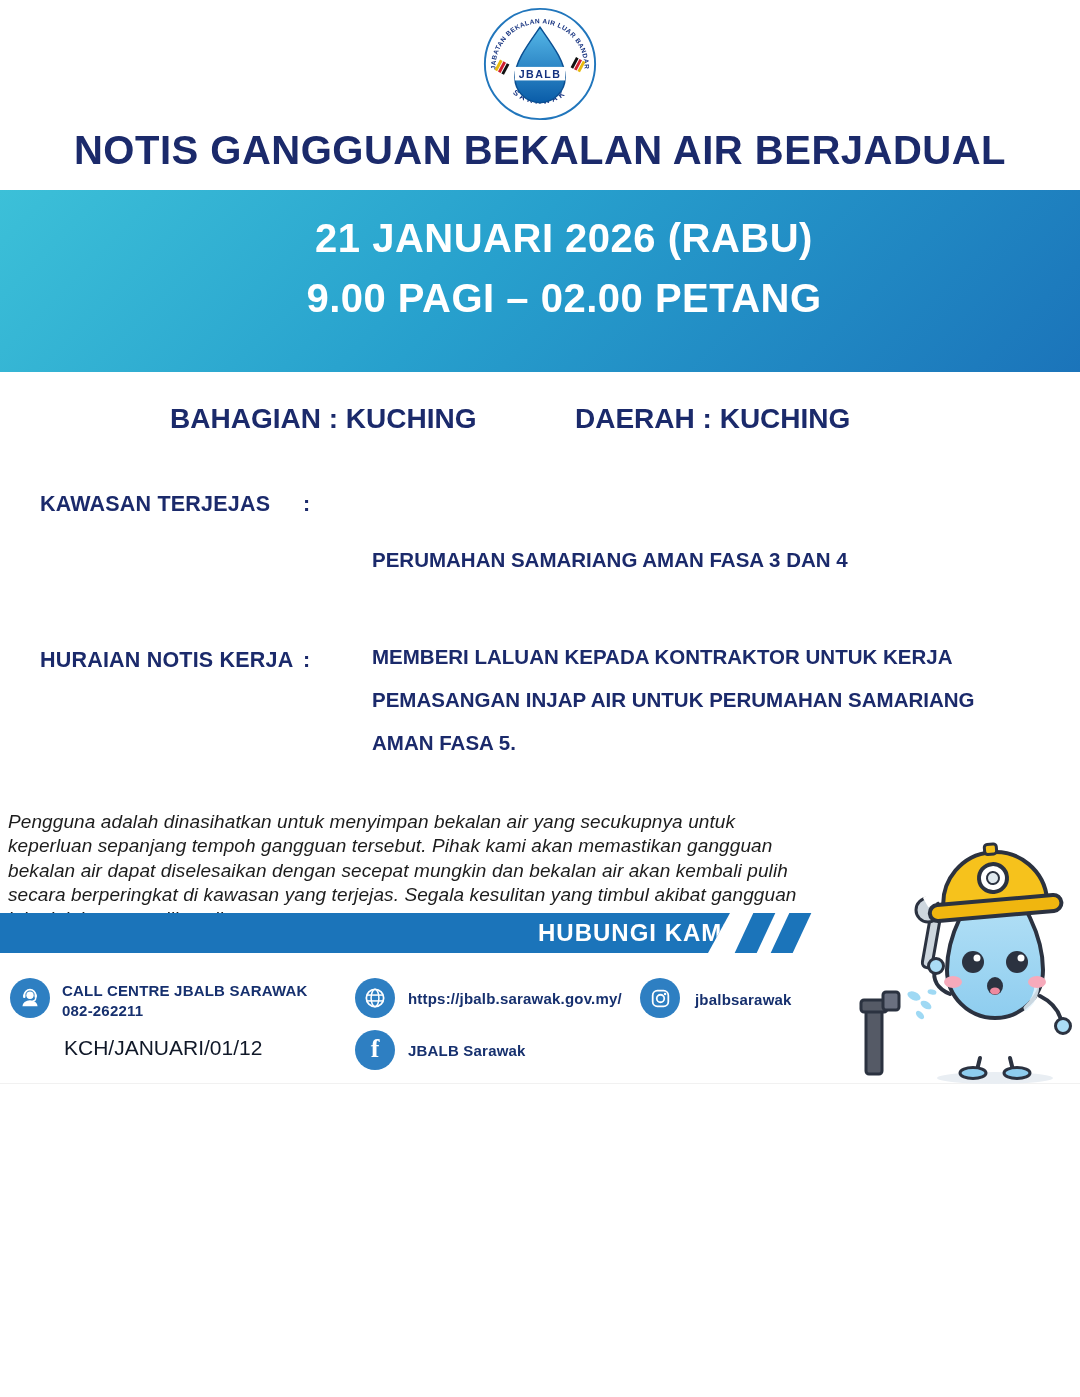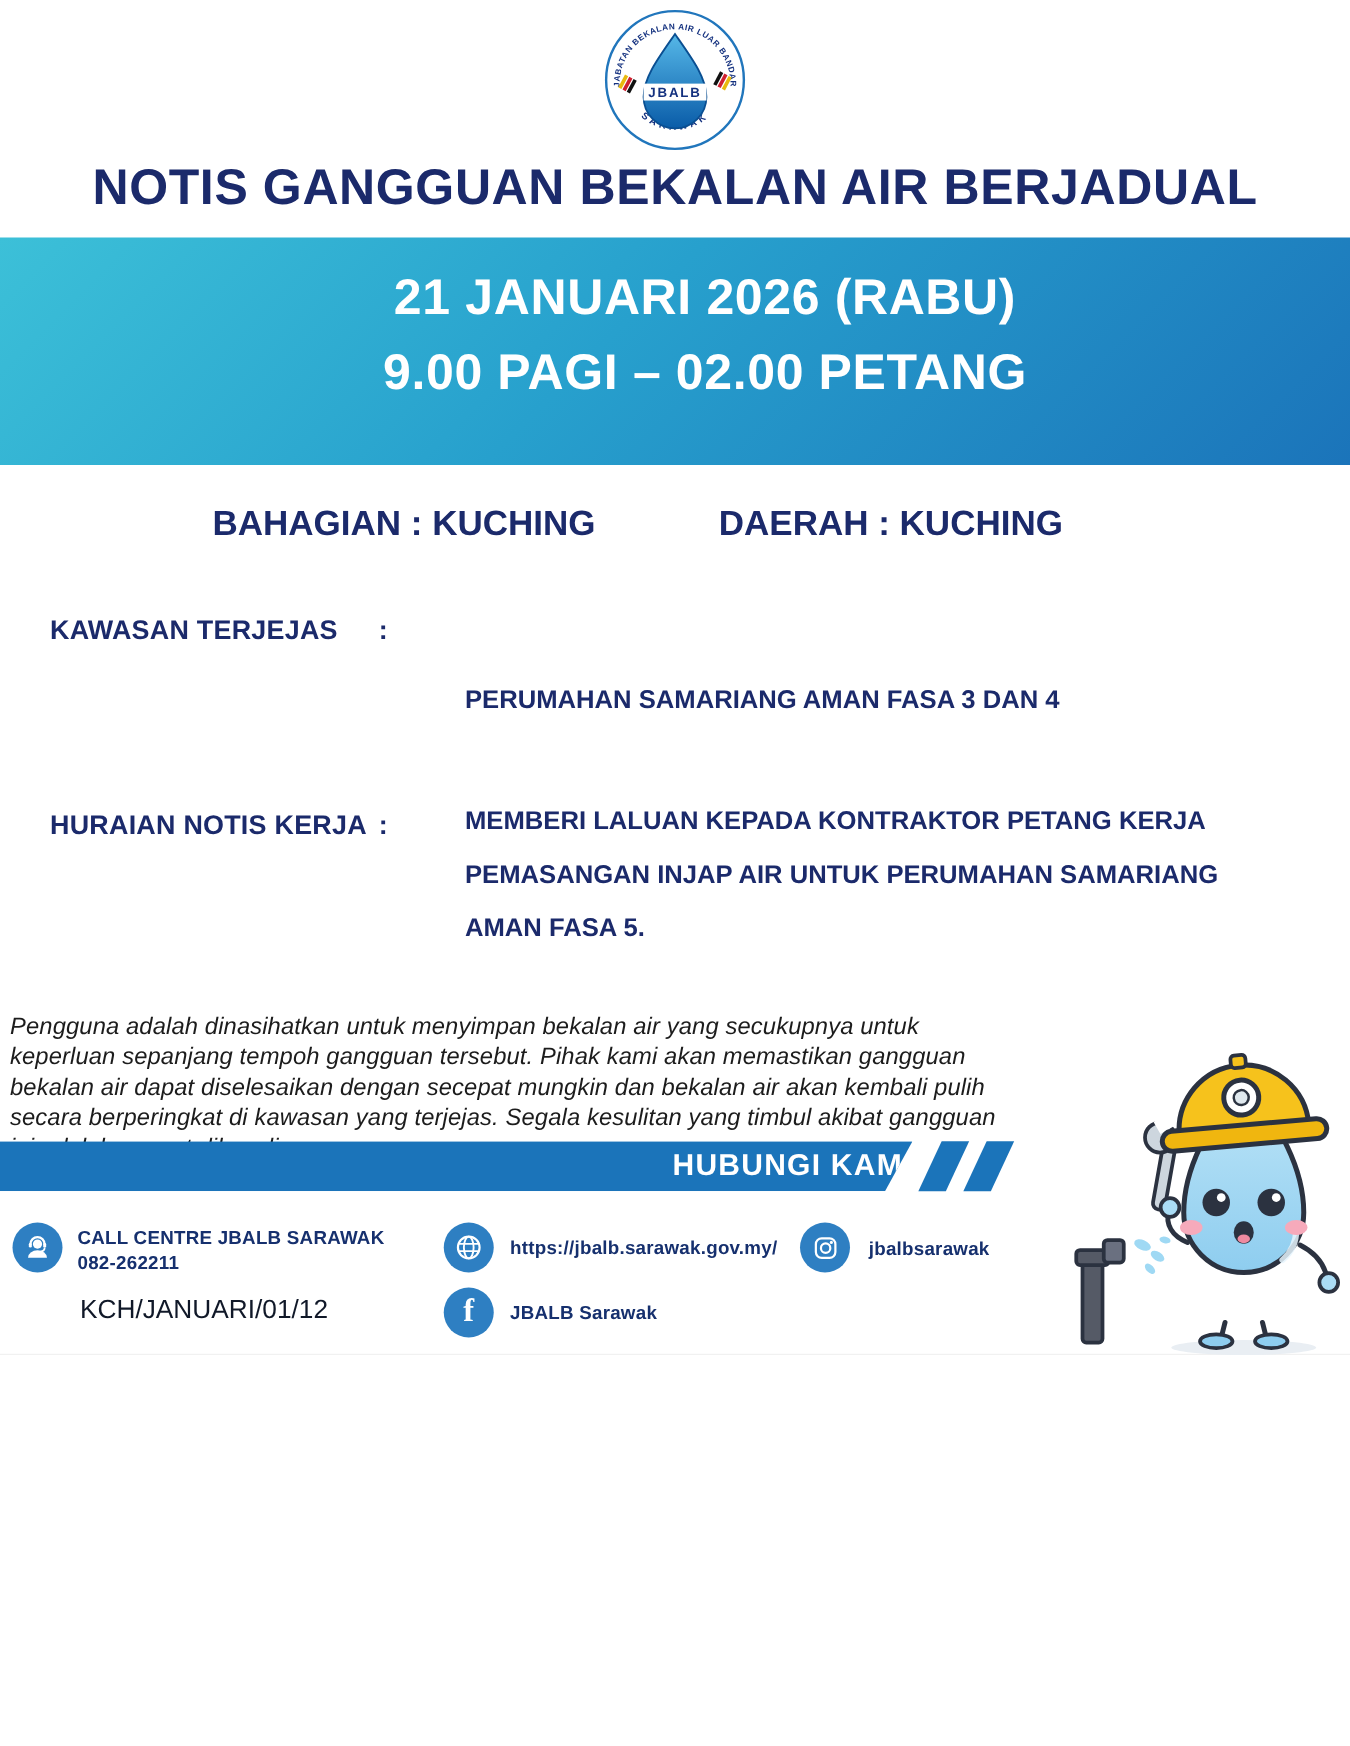--- a/index.html
+++ b/index.html
@@ -100,21 +100,21 @@
     <div class="daerah">DAERAH : KUCHING</div>
   </div>
 
   <div class="field-label" style="left:40px;top:492px;">KAWASAN TERJEJAS</div>
   <div class="colon" style="top:492px;">:</div>
   <div class="field-value" style="top:500px;margin-top:48px;">PERUMAHAN SAMARIANG AMAN FASA 3 DAN 4</div>
 
   <div class="field-label" style="left:40px;top:648px;">HURAIAN NOTIS KERJA</div>
   <div class="colon" style="top:648px;">:</div>
   <div class="field-value huraian-lines" style="top:645px;">
-    <div>MEMBERI LALUAN KEPADA KONTRAKTOR PETANG KERJA</div>
+    <div>MEMBERI LALUAN KEPADA KONTRAKTOR UNTUK KERJA</div>
     <div>PEMASANGAN INJAP AIR UNTUK PERUMAHAN SAMARIANG</div>
     <div>AMAN FASA 5.</div>
   </div>
 
   <p class="advisory">Pengguna adalah dinasihatkan untuk menyimpan bekalan air yang secukupnya untuk keperluan sepanjang tempoh gangguan tersebut. Pihak kami akan memastikan gangguan bekalan air dapat diselesaikan dengan secepat mungkin dan bekalan air akan kembali pulih secara berperingkat di kawasan yang terjejas. Segala kesulitan yang timbul akibat gangguan ini adalah sangat dikesali.</p>
 
   <div class="hubungi-bar">
     <span>HUBUNGI KAMI</span>
   </div>
   <div class="stripe s1"></div>

